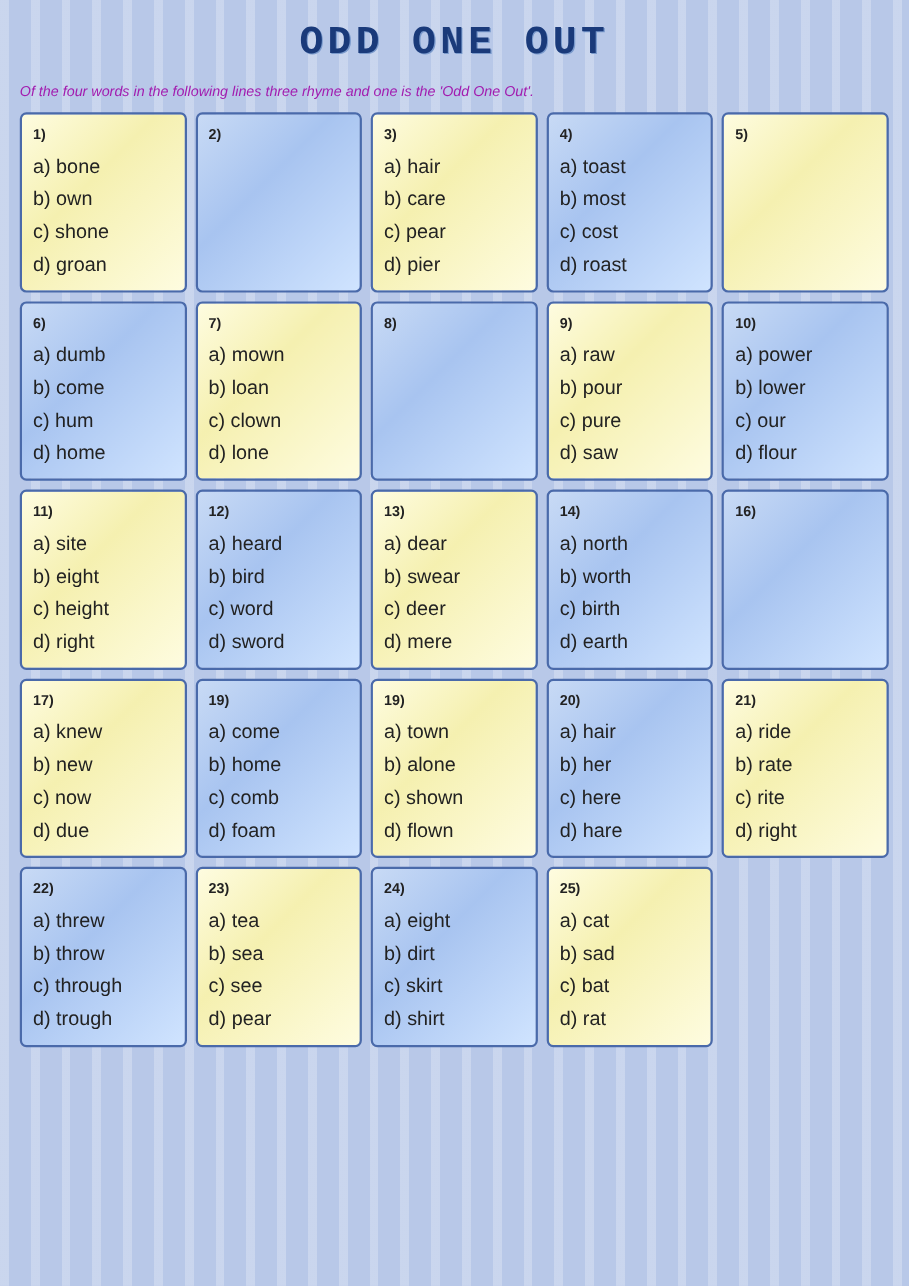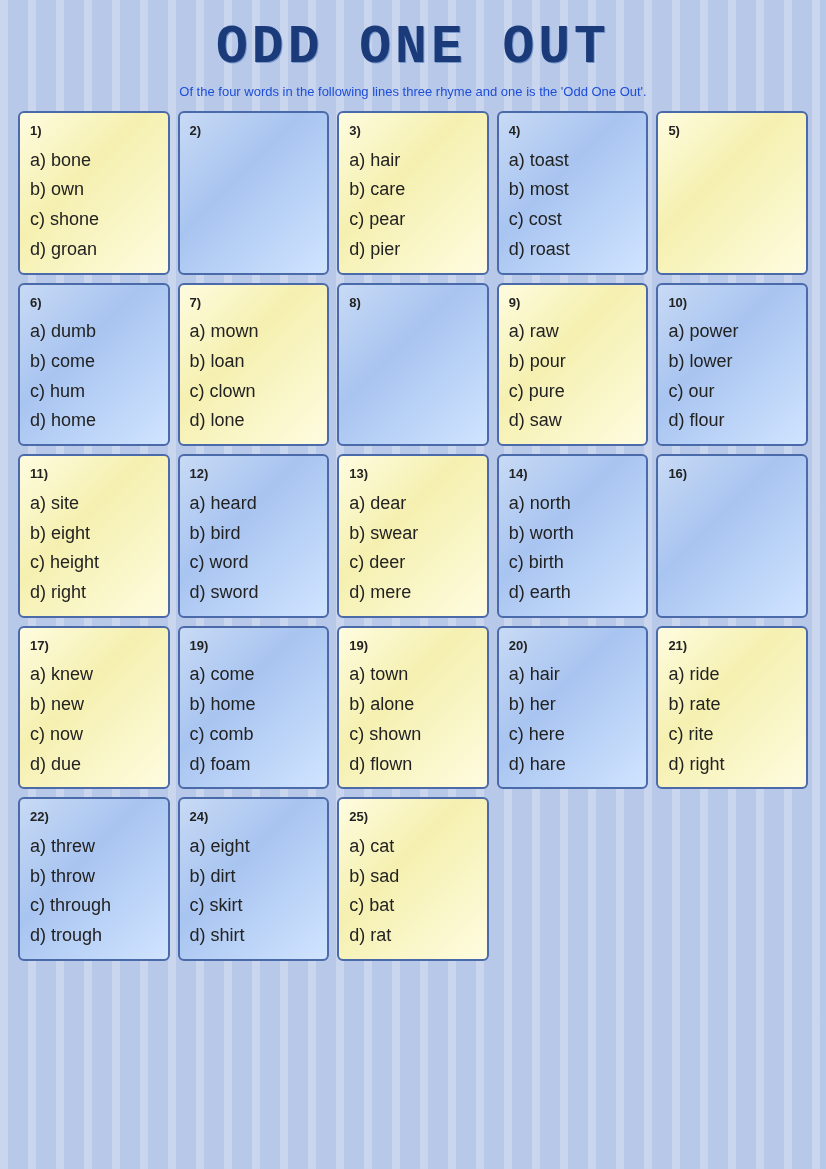--- a/index.html
+++ b/index.html
@@ -12,33 +12,33 @@
         to right,
         rgba(255,255,255,0.25) 0px, rgba(255,255,255,0.25) 8px,
         transparent 8px, transparent 28px
       );
       font-family: Arial, sans-serif;
       padding: 18px 18px 18px 18px;
     }
 
     .page-title {
       text-align: center;
-      font-size: 53px;
+      font-size: 36px;
       font-weight: bold;
       color: #1a3a7a;
       letter-spacing: 4px;
       font-family: 'Courier New', monospace;
-      margin-bottom: 6px;
+      margin-bottom: 16px;
       text-shadow: 1px 1px 0 #7a9acc;
     }
 
     .subtitle {
-      text-align: center;
       font-size: 13px;
-      color: #1d4ed8;
+      color: #a21caf;
+      font-style: italic;
       margin-bottom: 12px;
     }
 
     .grid {
       display: grid;
       grid-template-columns: repeat(5, 1fr);
       gap: 8px;
     }
 
     .card {
@@ -155,20 +155,24 @@
         <div class="card-content">a) hair<br>b) her<br>c) here<br>d) hare</div>
       </div>
       <div class="card yellow">
         <span class="card-number">21)</span>
         <div class="card-content">a) ride<br>b) rate<br>c) rite<br>d) right</div>
       </div>
       <div class="card blue">
         <span class="card-number">22)</span>
         <div class="card-content">a) threw<br>b) throw<br>c) through<br>d) trough</div>
       </div>
+      <div class="card yellow">
+        <span class="card-number">23)</span>
+        <div class="card-content">a) tea<br>b) sea<br>c) see<br>d) pear</div>
+      </div>
       <div class="card blue">
         <span class="card-number">24)</span>
         <div class="card-content">a) eight<br>b) dirt<br>c) skirt<br>d) shirt</div>
       </div>
       <div class="card yellow">
         <span class="card-number">25)</span>
         <div class="card-content">a) cat<br>b) sad<br>c) bat<br>d) rat</div>
       </div>
     </div>
 </div>

